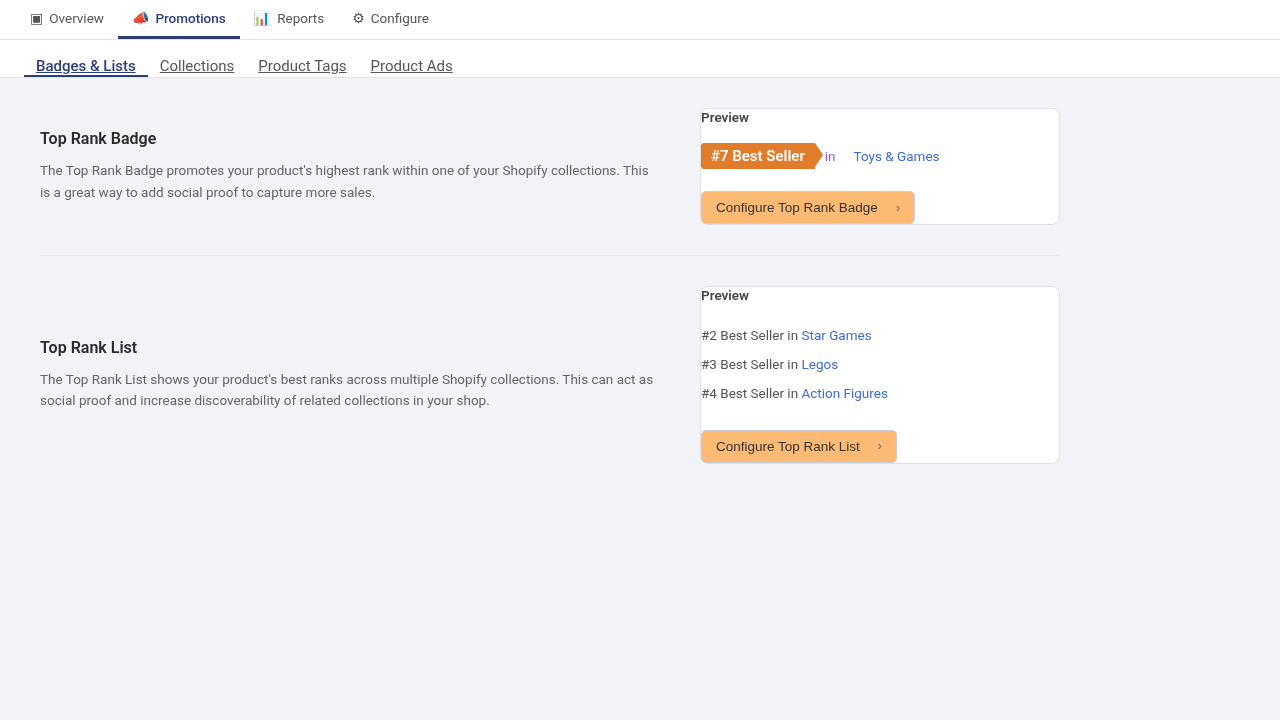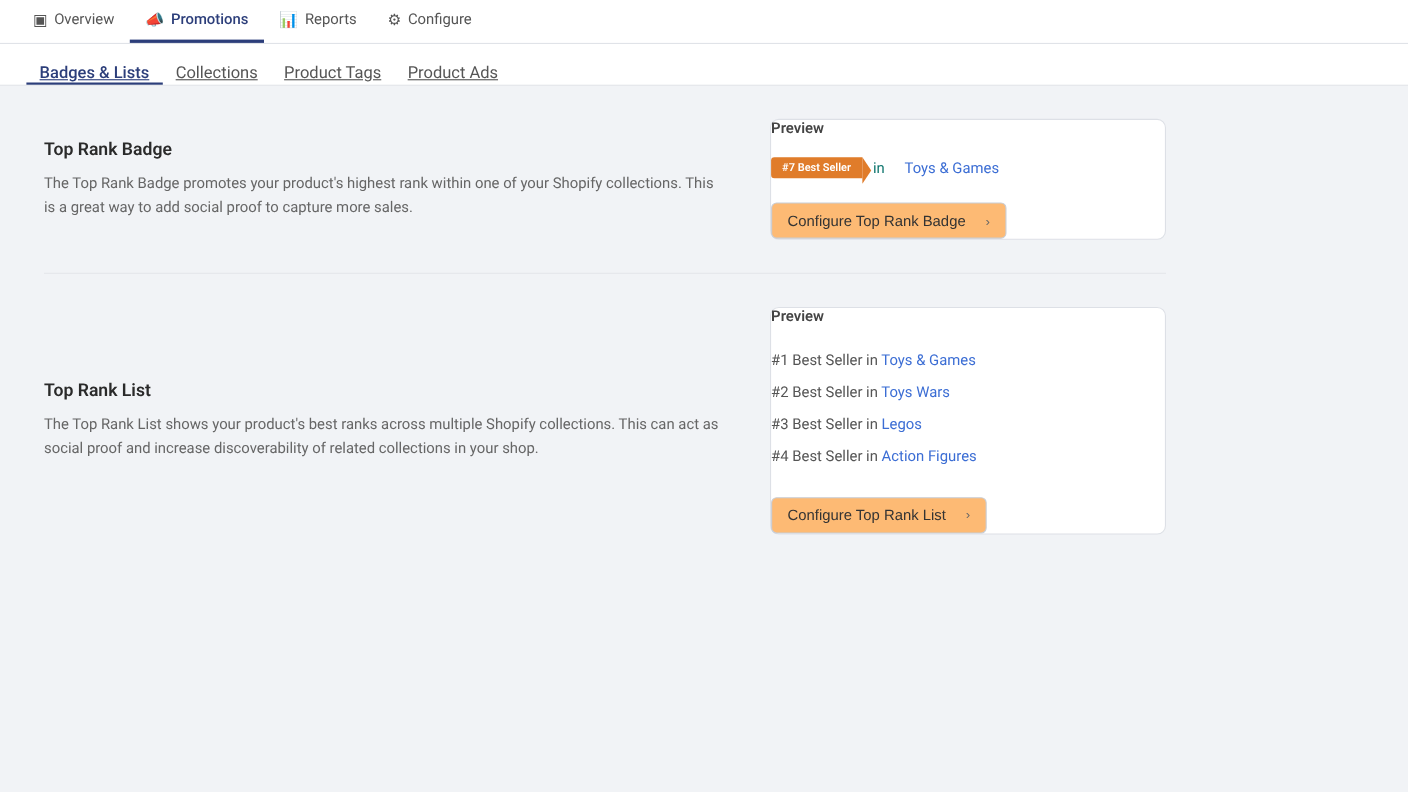--- a/index.html
+++ b/index.html
@@ -118,21 +118,21 @@
       gap: 8px;
       margin-bottom: 22px;
       font-size: 13.5px;
       color: #555;
     }
     .rank-badge {
       display: inline-flex;
       align-items: center;
       background: #e07c2a;
       color: #fff;
-      font-size: 10px;
+      font-size: 15px;
       font-weight: 600;
       padding: 4px 10px;
       border-radius: 3px 0 0 3px;
       position: relative;
     }
     .rank-badge::after {
       content: '';
       position: absolute;
       right: -8px;
       top: 0;
@@ -142,21 +142,21 @@
       border-bottom: 12px solid transparent;
       border-left: 8px solid #e07c2a;
     }
     .badge-collection-link {
       color: #3b6dd4;
       font-size: 13.5px;
       margin-left: 10px;
       cursor: pointer;
     }
     .badge-in-text {
-      color: #0f766e;
+      color: #8b5cf6;
       margin-left: 2px;
     }
 
     
     .rank-list {
       margin-bottom: 22px;
     }
     .rank-list-item {
       font-size: 13.5px;
       color: #555;
@@ -256,22 +256,21 @@
 
   <div class="section-row">
     <div class="section-description">
       <h2>Top Rank List</h2>
       <p>The Top Rank List shows your product's best ranks across multiple Shopify collections. This can act as social proof and increase discoverability of related collections in your shop.</p>
     </div>
     <div class="preview-card">
       <div class="preview-card-title">Preview</div>
       <div class="rank-list" id="rank-list-container">
 
-      <div class="rank-list-item"><span>#1 Best Seller in </span><a>Toys &amp; Games</a></div>
-          <div class="rank-list-item"><span>#2 Best Seller in </span><a>Toys Wars</a></div>
+          <div class="rank-list-item"><span>#2 Best Seller in </span><a>Star Games</a></div>
           <div class="rank-list-item"><span>#3 Best Seller in </span><a>Legos</a></div>
           <div class="rank-list-item"><span>#4 Best Seller in </span><a>Action Figures</a></div>
         </div>
       <button class="configure-btn">
         <span>Configure Top Rank List</span>
         <span class="chevron">›</span>
       </button>
     </div>
   </div>
 

